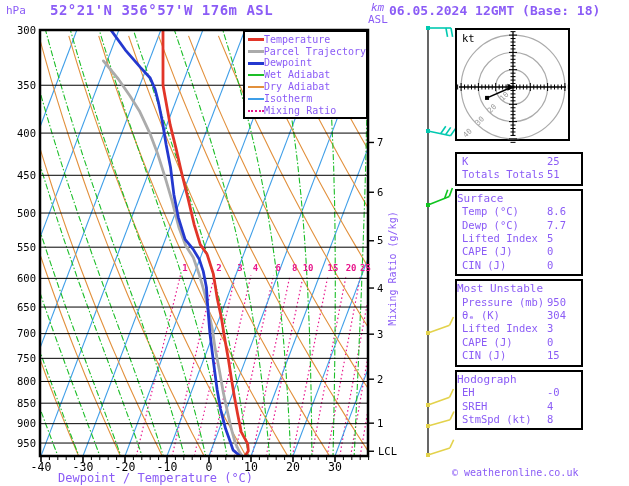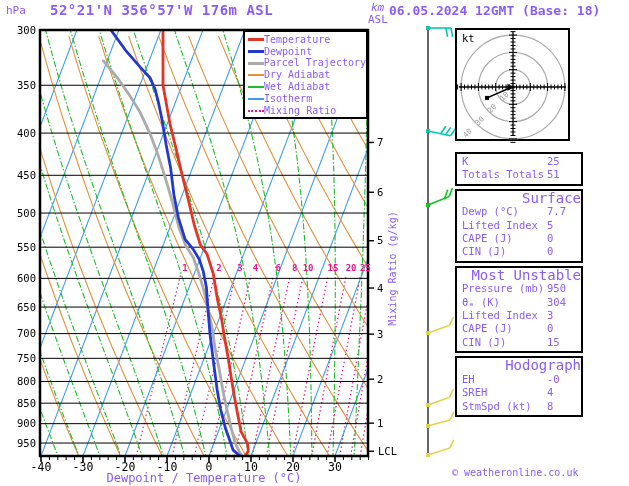--- a/index.html
+++ b/index.html
@@ -4,37 +4,37 @@
 <style>
   html,body{margin:0;padding:0;background:#fff;}
   .app{position:relative;width:629px;height:486px;background:#fff;color:#8b5cf6;
        font-family:"DejaVu Sans Mono","Liberation Mono",monospace;overflow:hidden;}
   .abs{position:absolute;}
   .hpa-label{left:6px;top:4px;font-size:11px;}
   .station-title{left:50px;top:2px;font-size:14px;font-weight:bold;letter-spacing:.5px;}
   .km-label{left:371px;top:1px;font-size:11px;font-style:italic;}
   .asl-label{left:368px;top:13px;font-size:11px;}
   .datetime{left:389px;top:3px;font-size:13px;font-weight:bold;}
-  .xaxis-title{left:58px;top:471px;width:292px;text-align:center;font-size:12px;}
+  .xaxis-title{left:58px;top:471px;width:292px;text-align:left;font-size:12px;}
   .mix-axis-title{left:327px;top:262px;width:132px;height:13px;text-align:center;font-size:10px;
        transform:rotate(-90deg);}
   .copyright{left:452px;top:467px;font-size:10px;font-weight:normal;}
   svg{position:absolute;overflow:visible;}
   #skewt{left:0;top:0;}
   #barbs{left:400px;top:0;}
   #hodo{left:455px;top:28px;border:2.5px solid #000;background:#fff;box-sizing:border-box;}
   .legend{left:243px;top:30px;width:125px;height:89px;border:2px solid #000;background:#fff;
        box-sizing:border-box;padding-top:2px;z-index:5;}
   .legend-item{display:flex;align-items:center;height:11.8px;}
   .legend-swatch{width:16px;margin-left:3px;border-top-style:solid;height:0;}
   .legend-swatch.dotted{border-top-style:dotted;}
   .legend-text{font-size:10px;line-height:10px;white-space:nowrap;}
   .tables{left:455px;top:152px;width:128px;}
   .tbox{border:2px solid #000;margin-bottom:3px;padding:1px 0 2px 0;background:#fff;box-sizing:border-box;}
-  .ttitle{text-align:right;font-size:14px;line-height:13.4px;}
+  .ttitle{text-align:left;font-size:11px;line-height:13.4px;}
   .trow{display:flex;padding-left:5px;font-size:10.5px;line-height:13.4px;white-space:nowrap;}
   .tlab{flex:0 0 85px;}
   .ptick{font:10.5px "DejaVu Sans Mono",monospace;fill:#000;}
   .ttick{font:11.5px "DejaVu Sans Mono",monospace;fill:#000;}
   .kmtick{font:10.5px "DejaVu Sans Mono",monospace;fill:#000;}
   .mixnum{font:bold 9px "DejaVu Sans Mono",monospace;}
   .ktlab{font:10.5px "DejaVu Sans Mono",monospace;fill:#000;}
   .ringlab{font:7.5px "DejaVu Sans Mono",monospace;fill:#999;}
 </style>
 </head>
@@ -272,34 +272,34 @@
         <line x1="49.874299874788534" y1="447.8926091293762" x2="53.67786423045483" y2="439.73583904604635" stroke="#E3D24B" stroke-width="1.6"></line>
       </g>
     </svg>
 
   <div class="abs legend" id="legend">
       <div class="legend-item">
         <div class="legend-swatch" style="border-top-width: 3px; border-top-color: rgb(226, 53, 40);"></div>
         <span class="legend-text">Temperature</span>
       </div>
       <div class="legend-item">
+        <div class="legend-swatch" style="border-top-width: 3px; border-top-color: rgb(171, 171, 171);"></div>
+        <span class="legend-text">Parcel Trajectory</span>
+      </div>
+      <div class="legend-item">
         <div class="legend-swatch" style="border-top-width: 3px; border-top-color: rgb(36, 56, 207);"></div>
         <span class="legend-text">Dewpoint</span>
       </div>
       <div class="legend-item">
-        <div class="legend-swatch" style="border-top-width: 3px; border-top-color: rgb(171, 171, 171);"></div>
-        <span class="legend-text">Parcel Trajectory</span>
+        <div class="legend-swatch" style="border-top-width: 2px; border-top-color: rgb(28, 190, 40);"></div>
+        <span class="legend-text">Wet Adiabat</span>
       </div>
       <div class="legend-item">
         <div class="legend-swatch" style="border-top-width: 2px; border-top-color: rgb(226, 144, 60);"></div>
         <span class="legend-text">Dry Adiabat</span>
-      </div>
-      <div class="legend-item">
-        <div class="legend-swatch" style="border-top-width: 2px; border-top-color: rgb(28, 190, 40);"></div>
-        <span class="legend-text">Wet Adiabat</span>
       </div>
       <div class="legend-item">
         <div class="legend-swatch" style="border-top-width: 2px; border-top-color: rgb(62, 158, 232);"></div>
         <span class="legend-text">Isotherm</span>
       </div>
       <div class="legend-item">
         <div class="legend-swatch dotted" style="border-top-width: 2px; border-top-color: rgb(232, 22, 140);"></div>
         <span class="legend-text">Mixing Ratio</span>
       </div>
     </div>
@@ -392,20 +392,24 @@
           <span class="tval">25</span>
         </div>
         <div class="trow">
           <span class="tlab">Totals Totals</span>
           <span class="tval">51</span>
         </div>
       </div>
       <div class="tbox">
         <div class="ttitle">Surface</div>
         <div class="trow">
+          <span class="tlab">Temp (°C)</span>
+          <span class="tval">8.6</span>
+        </div>
+        <div class="trow">
           <span class="tlab">Dewp (°C)</span>
           <span class="tval">7.7</span>
         </div>
         <div class="trow">
           <span class="tlab">Lifted Index</span>
           <span class="tval">5</span>
         </div>
         <div class="trow">
           <span class="tlab">CAPE (J)</span>
           <span class="tval">0</span>

